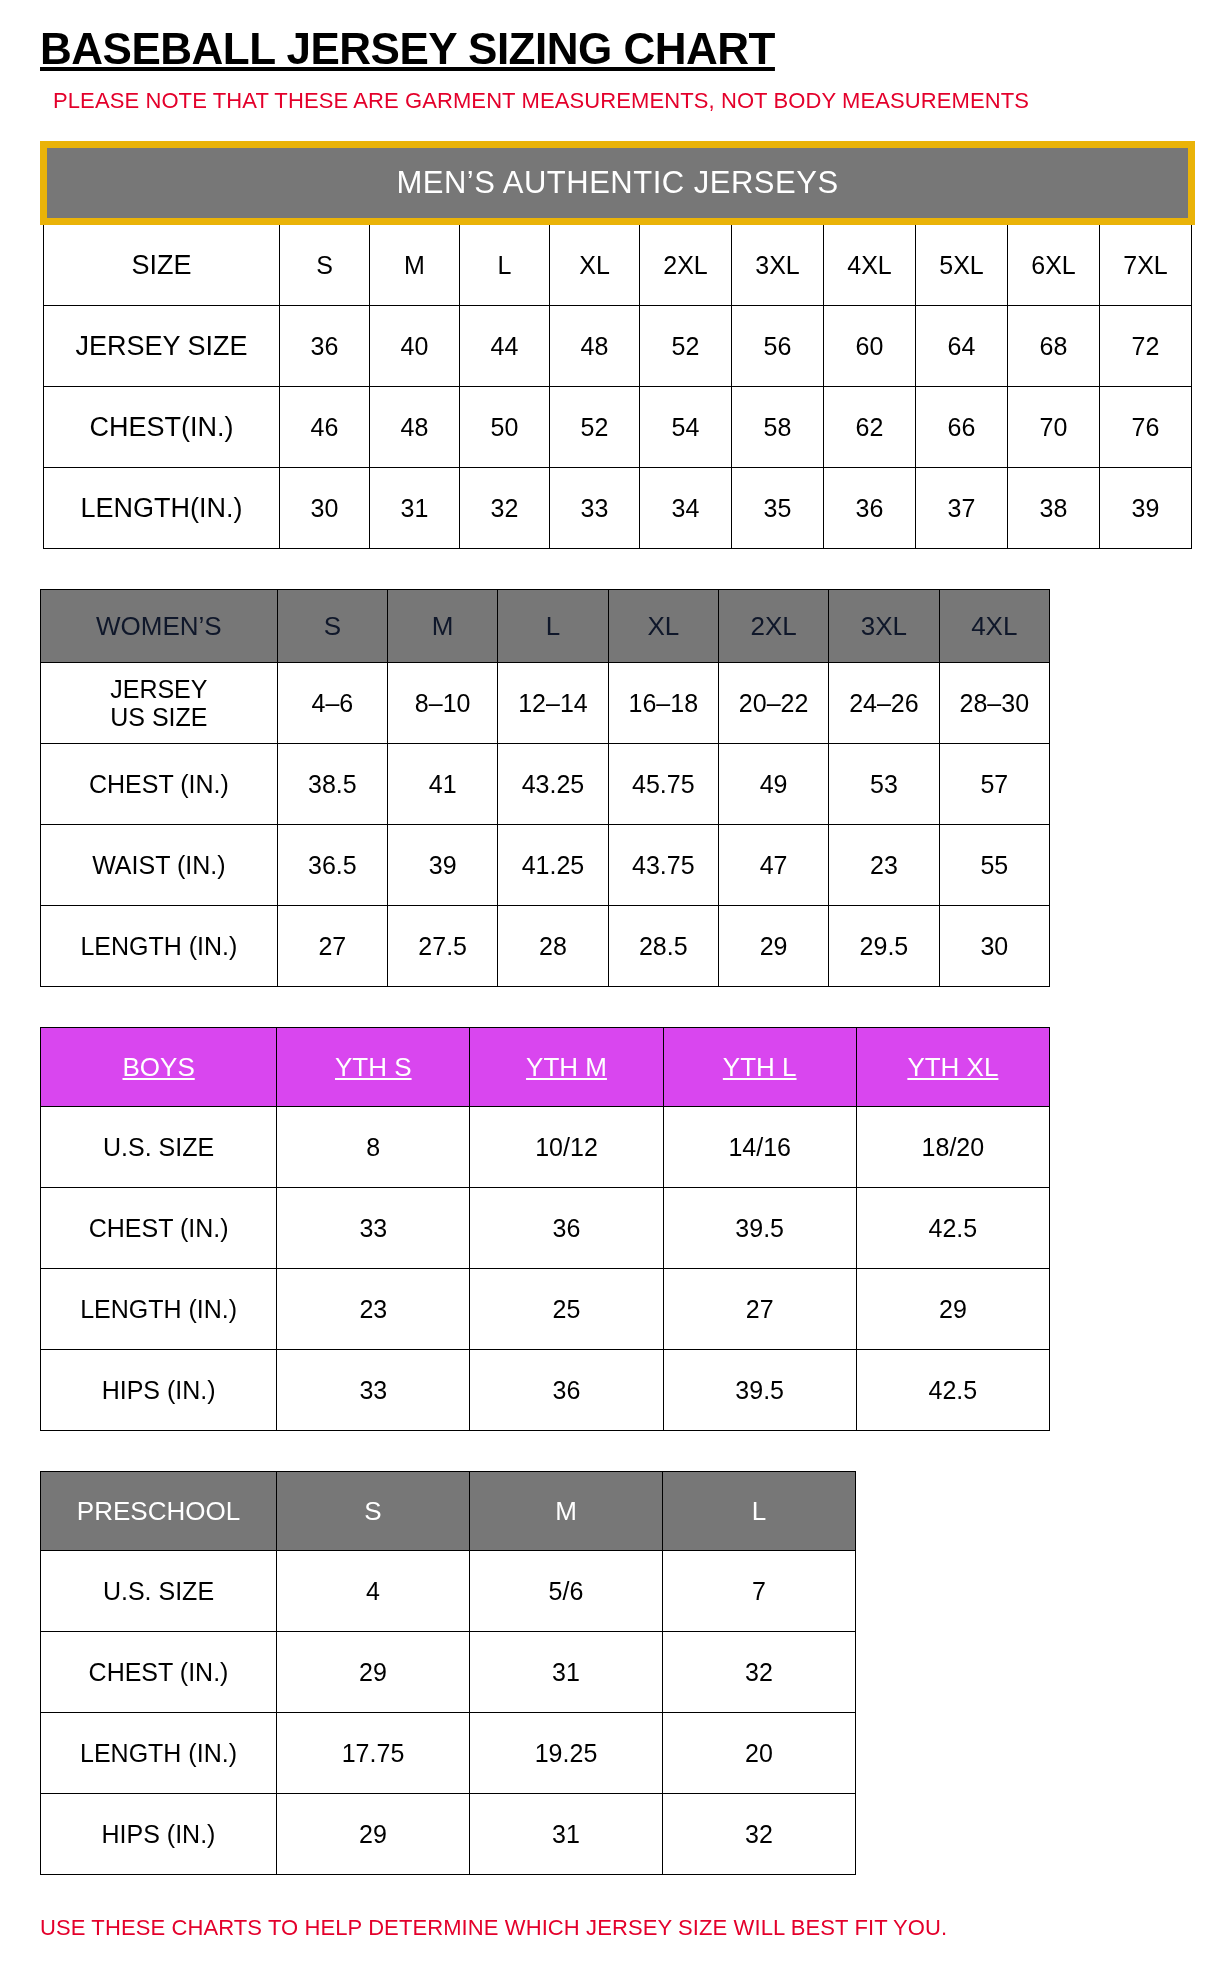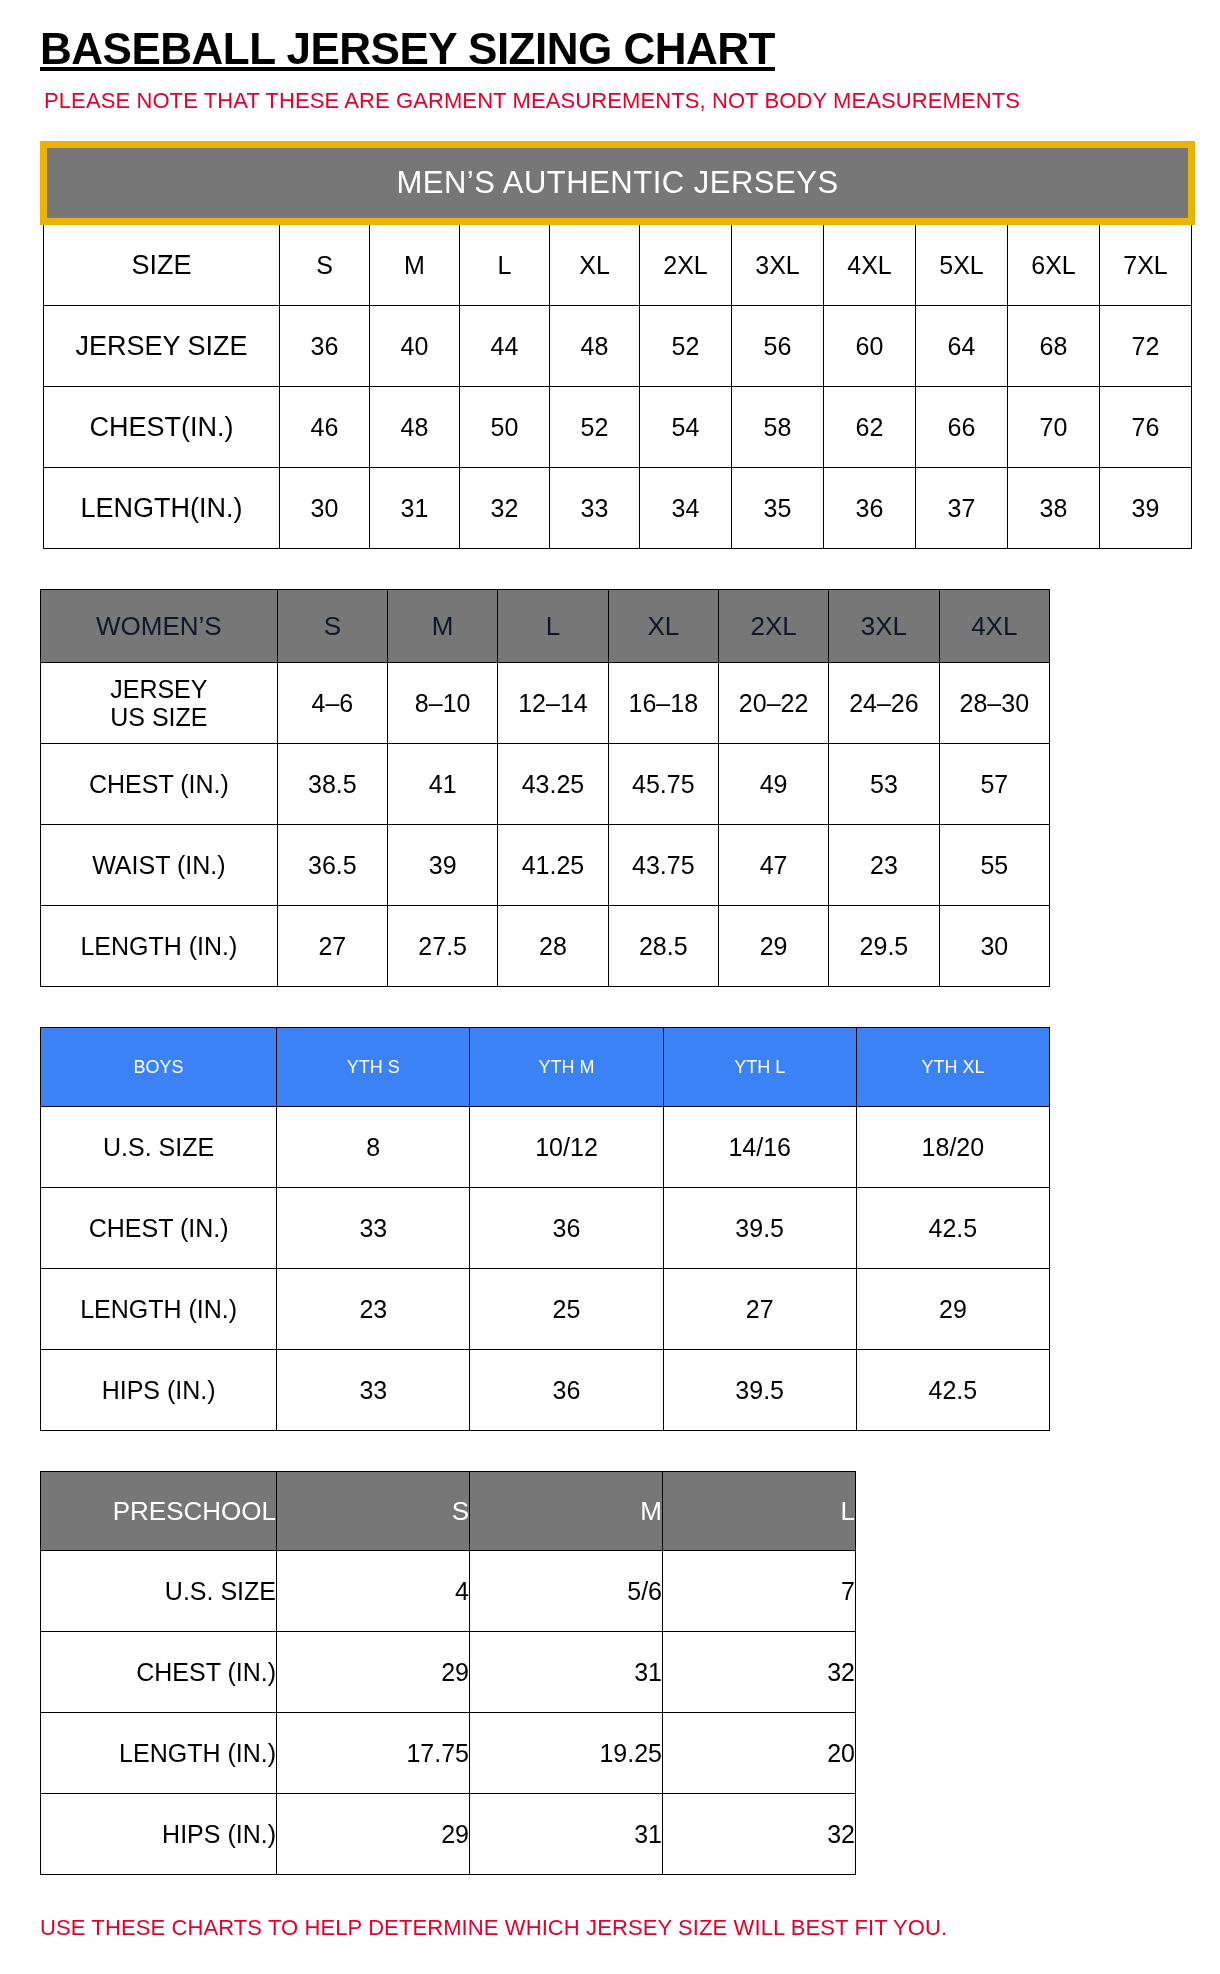--- a/index.html
+++ b/index.html
@@ -25,21 +25,21 @@
     letter-spacing: -0.5px;
     margin: 0 0 14px 0;
     line-height: 1.05;
     color: #000;
     text-decoration: underline;
   }
   .note {
     color: #e4002b;
     font-size: 22px;
     line-height: 1.32;
-    margin: 0 0 26px 4px;
+    margin: 0 0 26px 13px;
     letter-spacing: 0.1px;
   }
   table {
     border-collapse: collapse;
     table-layout: fixed;
     margin-bottom: 40px;
   }
   td, th {
     border: 1px solid #000000;
     text-align: center;
@@ -86,24 +86,25 @@
   }
   .women-c0 { width: 236px; }
   .women-c  { width: 110px; }
   .two-line { line-height: 1.12; }
 
   
   .tbl-boys {
     width: 1010px;
   }
   .tbl-boys .hdr {
-    background: #3b82f6;
+    background: #d946ef;
     color: #ffffff;
-    font-size: 18px;
+    font-size: 26px;
     height: 78px;
+    text-decoration: underline;
   }
   .tbl-boys td {
     height: 80px;
     font-size: 25px;
   }
   .boys-c0 { width: 236px; }
   .boys-c  { width: 193px; }
 
   
   .tbl-pre {
@@ -111,21 +112,20 @@
   }
   .tbl-pre .hdr {
     background: #777777;
     color: #ffffff;
     font-size: 26px;
     height: 78px;
   }
   .tbl-pre td {
     height: 80px;
     font-size: 25px;
-    text-align: right;
   }
   .pre-c0 { width: 236px; }
   .pre-c  { width: 193px; }
 
   .footer-note {
     color: #e4002b;
     font-size: 22px;
     letter-spacing: 0.1px;
     margin: 4px 0 30px 0;
   }

